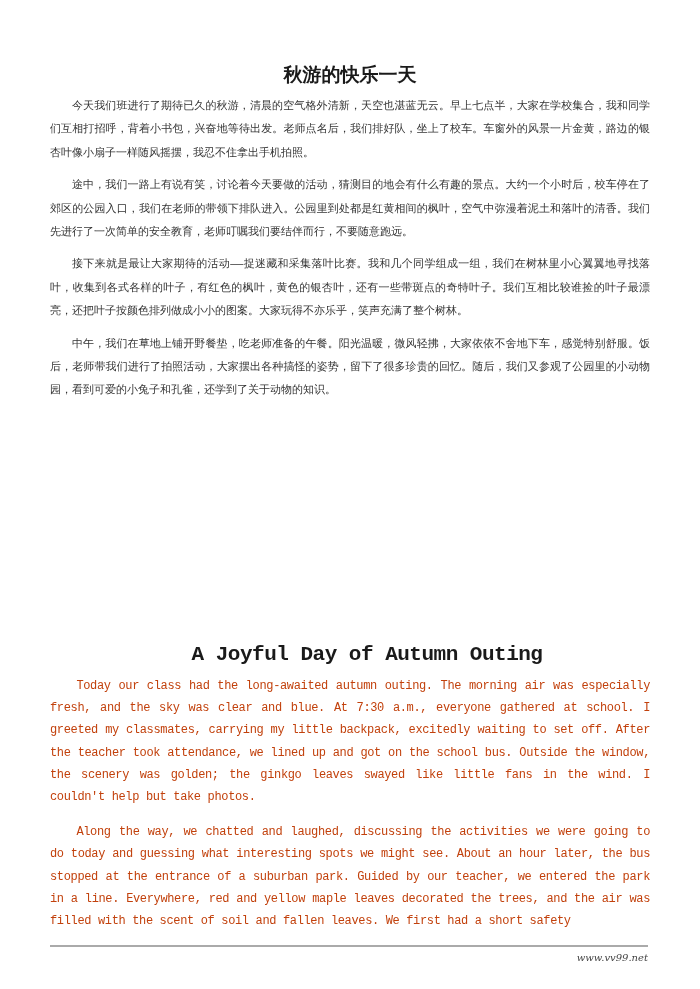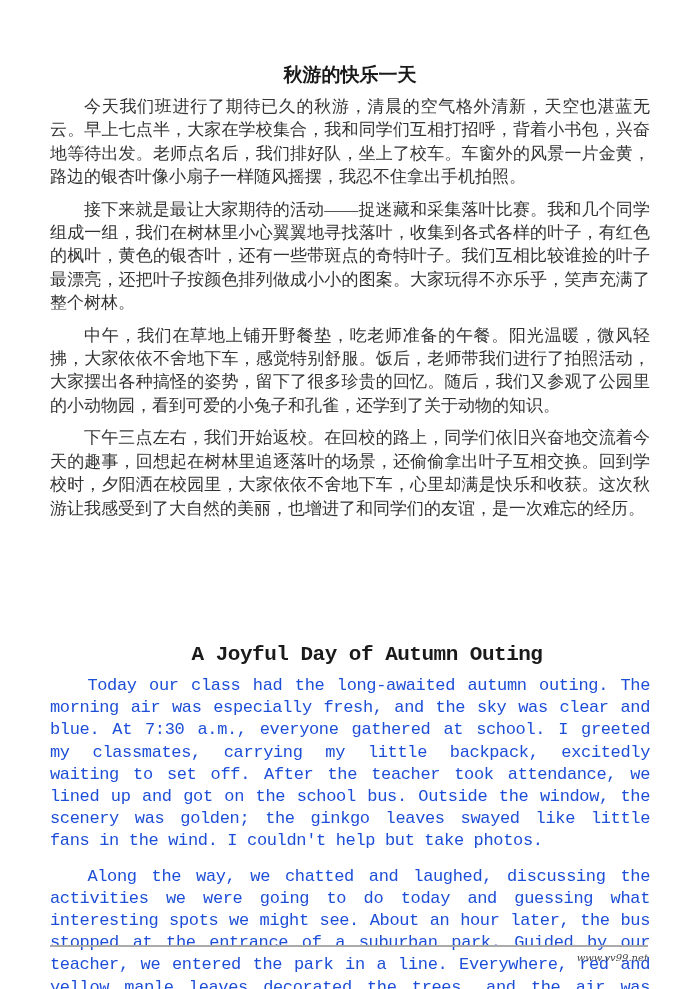--- a/index.html
+++ b/index.html
@@ -4,52 +4,52 @@
   <style>
     html, body { margin: 0; padding: 0; background: #ffffff; }
     body { width: 700px; height: 989px; position: relative; overflow: hidden; color: #2a2a2a; }
     .page { position: absolute; left: 0; top: 0; width: 700px; height: 989px; }
     .cn-title {
       position: absolute; left: 0; width: 700px; top: 62px; text-align: center;
       font-family: "DejaVu Serif", serif; font-weight: bold; font-size: 19px; color: #1a1a1a; margin: 0;
     }
     .cn-body { position: absolute; left: 50px; width: 600px; top: 95px; }
     .cn-p {
-      font-family: Liberation Serif, serif; font-size: 17px; line-height: 23.4px;
+      font-family: Liberation Mono, monospace; font-size: 11px; line-height: 23.4px;
       text-indent: 2em; margin: 0 0 9px 0; text-align: justify; color: #333;
     }
     .en-title {
       position: absolute; left: 0; width: 700px; top: 626px; text-align: center;
       font-family: "Liberation Mono", monospace; font-size: 21px; color: #1a1a1a; margin: 17px; letter-spacing: -0.5px;
     }
     .en-body { position: absolute; left: 50px; width: 600px; top: 675px; }
     .en-p {
-      font-family: "Liberation Mono", monospace; font-size: 17px; line-height: 22.2px;
-      text-indent: 2.2em; margin: 0 0 13px 0; text-align: justify; color: #1d4ed8; letter-spacing: -0.35px;
+      font-family: "Liberation Mono", monospace; font-size: 12px; line-height: 22.2px;
+      text-indent: 2.2em; margin: 0 0 13px 0; text-align: justify; color: #c2410c; letter-spacing: -0.35px;
     }
     .watermark {
       position: absolute; left: 268px; top: 818px; font-family: "Liberation Sans", sans-serif;
       font-weight: bold; font-size: 100px; color: rgba(0,0,0,0.06); letter-spacing: 2px; pointer-events: none;
     }
     .footer-rule { position: absolute; left: 50px; width: 598px; top: 945px; height: 2px; background: #aaaaaa; }
     .footer-url {
       position: absolute; right: 52px; top: 952px; font-family: "DejaVu Serif", serif; font-style: italic;
       font-size: 10px; color: #444;
     }
   </style>
 </head>
 <body>
 
 <div class="page">
   <h1 class="cn-title">秋游的快乐一天</h1>
   <div class="cn-body">
     <p class="cn-p">今天我们班进行了期待已久的秋游，清晨的空气格外清新，天空也湛蓝无云。早上七点半，大家在学校集合，我和同学们互相打招呼，背着小书包，兴奋地等待出发。老师点名后，我们排好队，坐上了校车。车窗外的风景一片金黄，路边的银杏叶像小扇子一样随风摇摆，我忍不住拿出手机拍照。</p>
+    <p class="cn-p">途中，我们一路上有说有笑，讨论着今天要做的活动，猜测目的地会有什么有趣的景点。大约一个小时后，校车停在了郊区的公园入口，我们在老师的带领下排队进入。公园里到处都是红黄相间的枫叶，空气中弥漫着泥土和落叶的清香。我们先进行了一次简单的安全教育，老师叮嘱我们要结伴而行，不要随意跑远。</p>
     <p class="cn-p">接下来就是最让大家期待的活动——捉迷藏和采集落叶比赛。我和几个同学组成一组，我们在树林里小心翼翼地寻找落叶，收集到各式各样的叶子，有红色的枫叶，黄色的银杏叶，还有一些带斑点的奇特叶子。我们互相比较谁捡的叶子最漂亮，还把叶子按颜色排列做成小小的图案。大家玩得不亦乐乎，笑声充满了整个树林。</p>
     <p class="cn-p">中午，我们在草地上铺开野餐垫，吃老师准备的午餐。阳光温暖，微风轻拂，大家依依不舍地下车，感觉特别舒服。饭后，老师带我们进行了拍照活动，大家摆出各种搞怪的姿势，留下了很多珍贵的回忆。随后，我们又参观了公园里的小动物园，看到可爱的小兔子和孔雀，还学到了关于动物的知识。</p>
-    <p class="cn-p">下午三点左右，我们开始返校。在回校的路上，同学们依旧兴奋地交流着今天的趣事，回想起在树林里追逐落叶的场景，还偷偷拿出叶子互相交换。回到学校时，夕阳洒在校园里，大家依依不舍地下车，心里却满是快乐和收获。这次秋游让我感受到了大自然的美丽，也增进了和同学们的友谊，是一次难忘的经历。</p>
   </div>
 
   <h2 class="en-title">A Joyful Day of Autumn Outing</h2>
   <div class="en-body">
     <p class="en-p">Today our class had the long-awaited autumn outing. The morning air was especially fresh, and the sky was clear and blue. At 7:30 a.m., everyone gathered at school. I greeted my classmates, carrying my little backpack, excitedly waiting to set off. After the teacher took attendance, we lined up and got on the school bus. Outside the window, the scenery was golden; the ginkgo leaves swayed like little fans in the wind. I couldn't help but take photos.</p>
     <p class="en-p">Along the way, we chatted and laughed, discussing the activities we were going to do today and guessing what interesting spots we might see. About an hour later, the bus stopped at the entrance of a suburban park. Guided by our teacher, we entered the park in a line. Everywhere, red and yellow maple leaves decorated the trees, and the air was filled with the scent of soil and fallen leaves. We first had a short safety</p>
   </div>
 
 
   <div class="footer-rule"></div>

